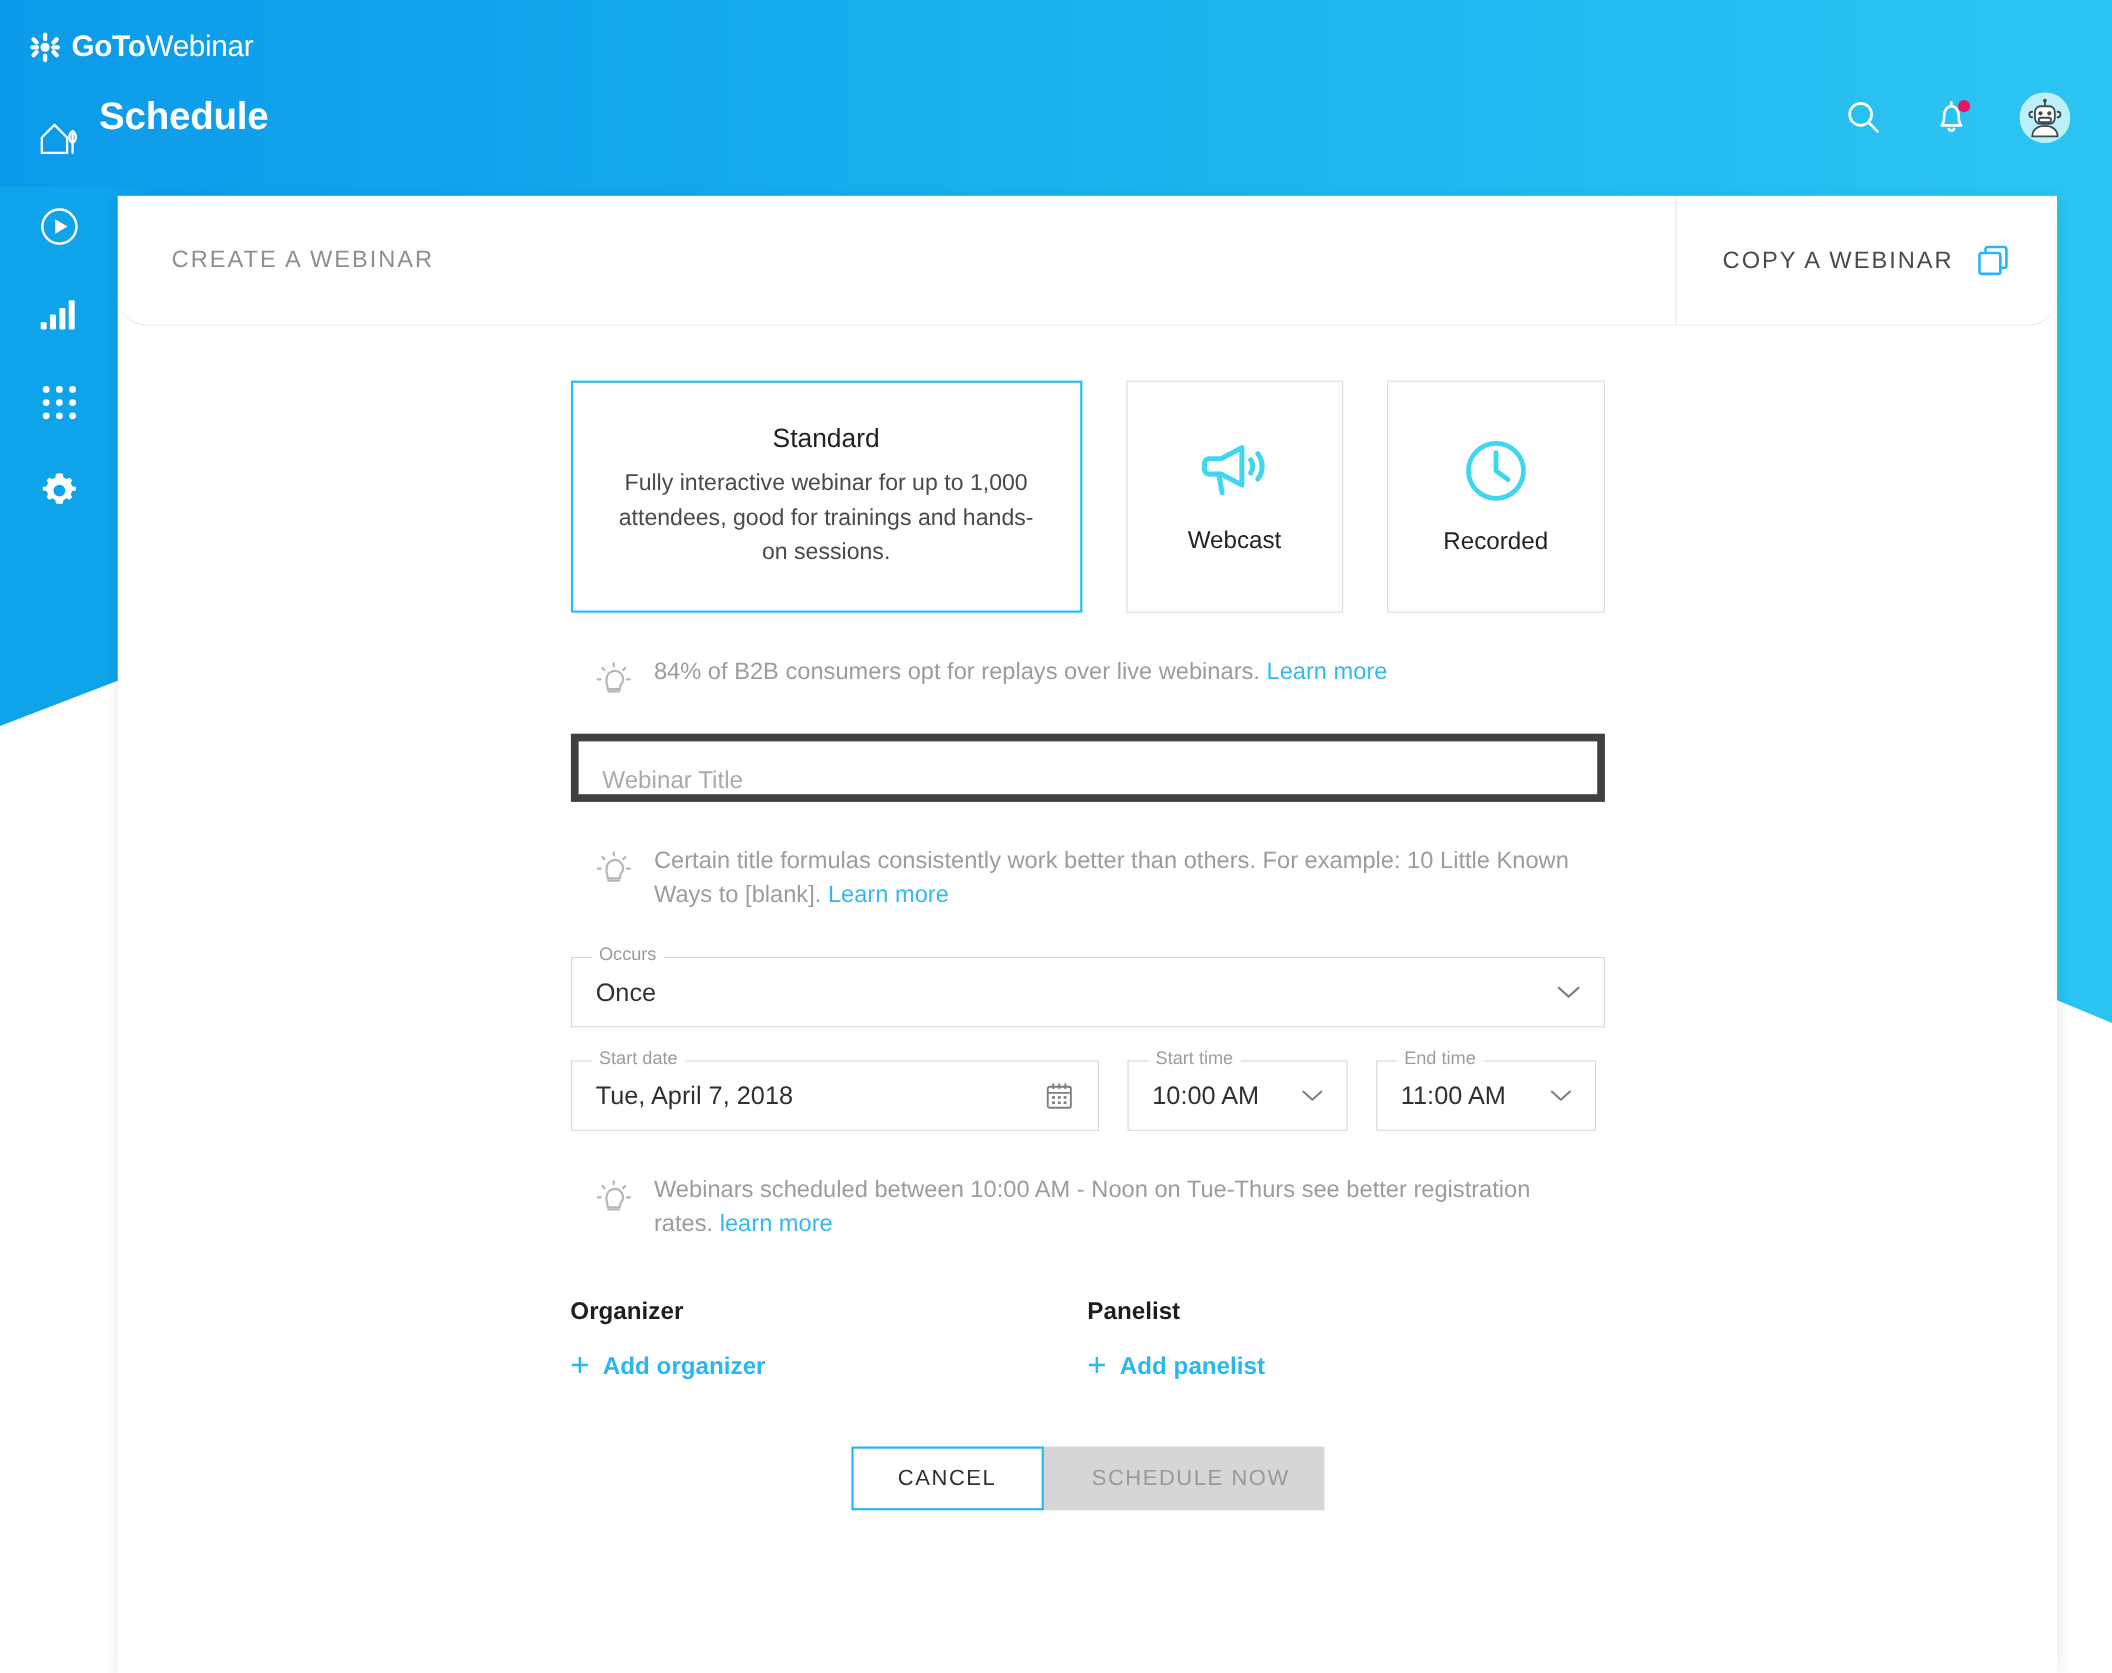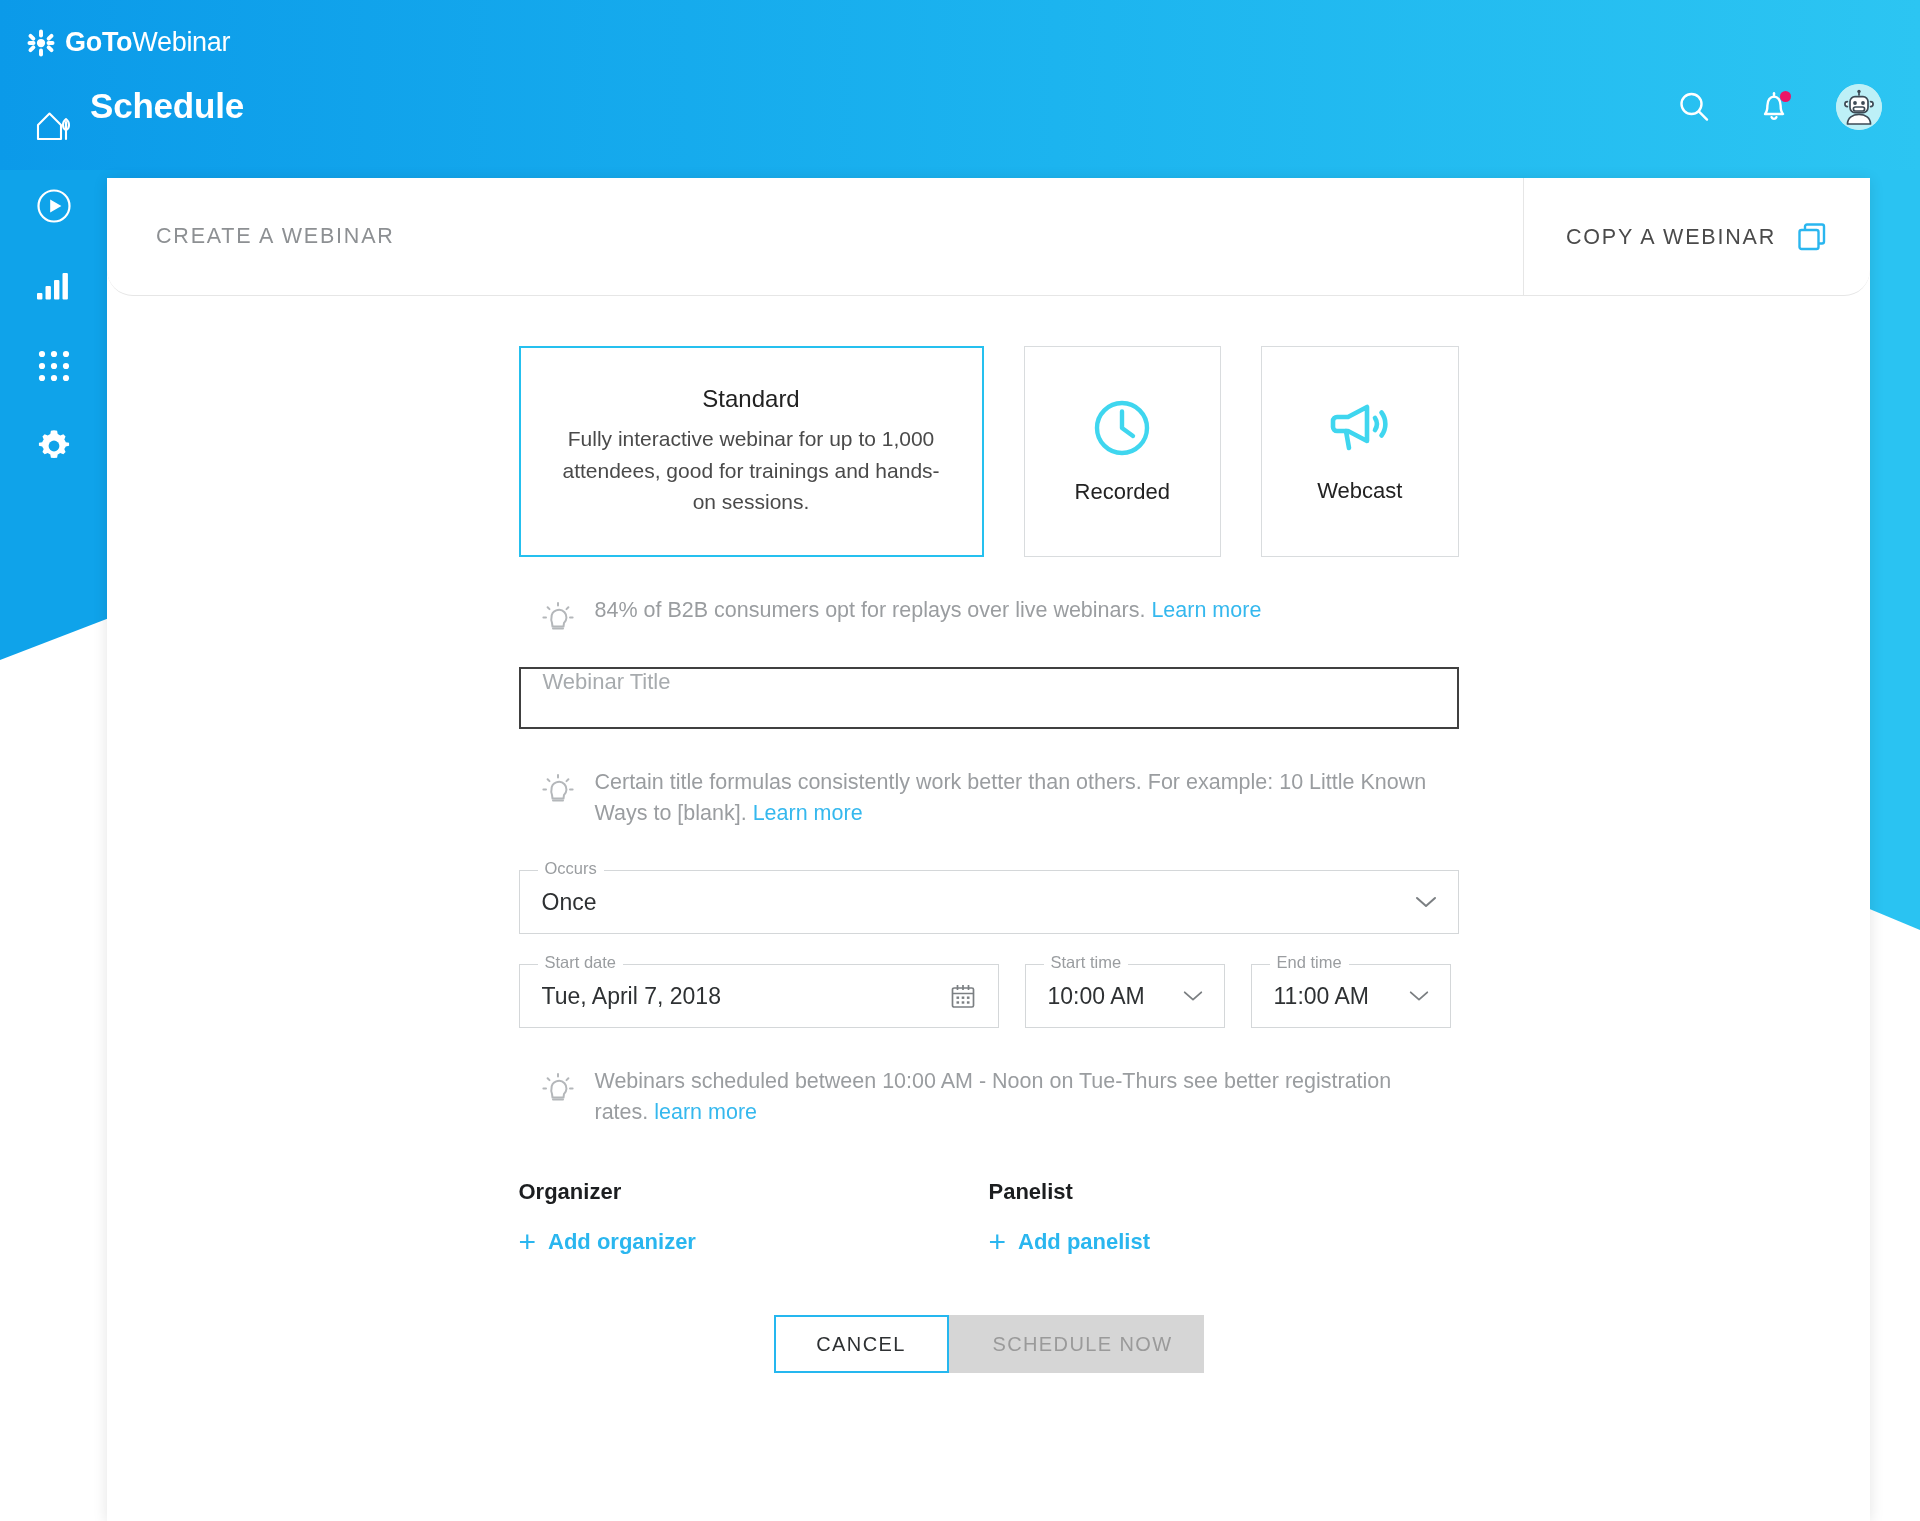--- a/index.html
+++ b/index.html
@@ -127,22 +127,22 @@
     margin-top: 38px; margin-left: 18px;
   }
   .tip-icon { flex: 0 0 auto; width: 42px; height: 42px; margin-top: 2px; }
   .tip-text {
     font-size: 21.5px; color: #9a9da0; line-height: 1.42; max-width: 840px;
   }
   .tip-text a { color: #35b8ee; text-decoration: none; cursor: pointer; }
 
   .field-title {
     width: 940px; height: 62px; margin-top: 28px;
-    border: 2px solid #404040; background: #fff;
-    display: flex; align-items: flex-start; padding: 0 22px;
+    border: 7px solid #404040; background: #fff;
+    display: flex; align-items: flex-end; padding: 0 22px;
   }
   .field-title .ph { font-size: 22px; color: #a7abae; }
 
   
   .fs {
     position: relative; border: 1px solid #d4d7d9; background: #fff;
     height: 64px; display: flex; align-items: center; padding: 12px 22px;
   }
   .fs > legend, .fs .legend {
     position: absolute; top: -11px; left: 18px;
@@ -323,38 +323,38 @@
 
         <div class="type-row">
 
           <div class="type-card big selected">
             <div class="type-title">Standard</div>
             <div class="type-desc">Fully interactive webinar for up to 1,000 attendees, good for trainings and hands-on sessions.</div>
           </div>
 
           <div class="type-card small">
             <span>
-              <svg width="58" height="58" viewBox="0 0 58 58" fill="none" stroke="#3fd6ef" stroke-width="4.4" stroke-linecap="round" stroke-linejoin="round">
-                <circle cx="29" cy="29" r="25"></circle>
-                <path d="M29 12.5 V29 L40 37"></path>
-              </svg>
-            </span>
-            <div class="type-label">Recorded</div>
-          </div>
-
-          <div class="type-card small">
-            <span>
               <svg width="62" height="56" viewBox="0 0 62 56" fill="none" stroke="#3fd6ef" stroke-width="4.6" stroke-linecap="round" stroke-linejoin="round">
                 <path d="M8 17 h11 L38 7 v34 L19 31 H8 a4 4 0 0 1 -4-4 v-6 a4 4 0 0 1 4-4 Z"></path>
                 <path d="M17 31 l3 17"></path>
                 <path d="M46 18 a11 11 0 0 1 0 12"></path>
                 <path d="M52.5 12.5 a19 19 0 0 1 0 23"></path>
               </svg>
             </span>
             <div class="type-label">Webcast</div>
+          </div>
+
+          <div class="type-card small">
+            <span>
+              <svg width="58" height="58" viewBox="0 0 58 58" fill="none" stroke="#3fd6ef" stroke-width="4.4" stroke-linecap="round" stroke-linejoin="round">
+                <circle cx="29" cy="29" r="25"></circle>
+                <path d="M29 12.5 V29 L40 37"></path>
+              </svg>
+            </span>
+            <div class="type-label">Recorded</div>
           </div>
         </div>
 
         <div class="tip">
           <span class="tip-icon">
             <svg width="42" height="42" viewBox="0 0 42 42" fill="none" stroke="#b4b7ba" stroke-width="2" stroke-linecap="round" stroke-linejoin="round">
               <path d="M14.5 20.5 a7.5 7.5 0 0 1 13 -5.2 a7.5 7.5 0 0 1 -0.5 10.6 l-0.5 3.6 h-11 l-0.5-3.6 a7.5 7.5 0 0 1 -0.5-5.4 Z"></path>
               <path d="M16 31.5 h10"></path>
               <path d="M21 6 v2.6"></path>
               <path d="M10.6 10.2 l1.9 1.9"></path>

